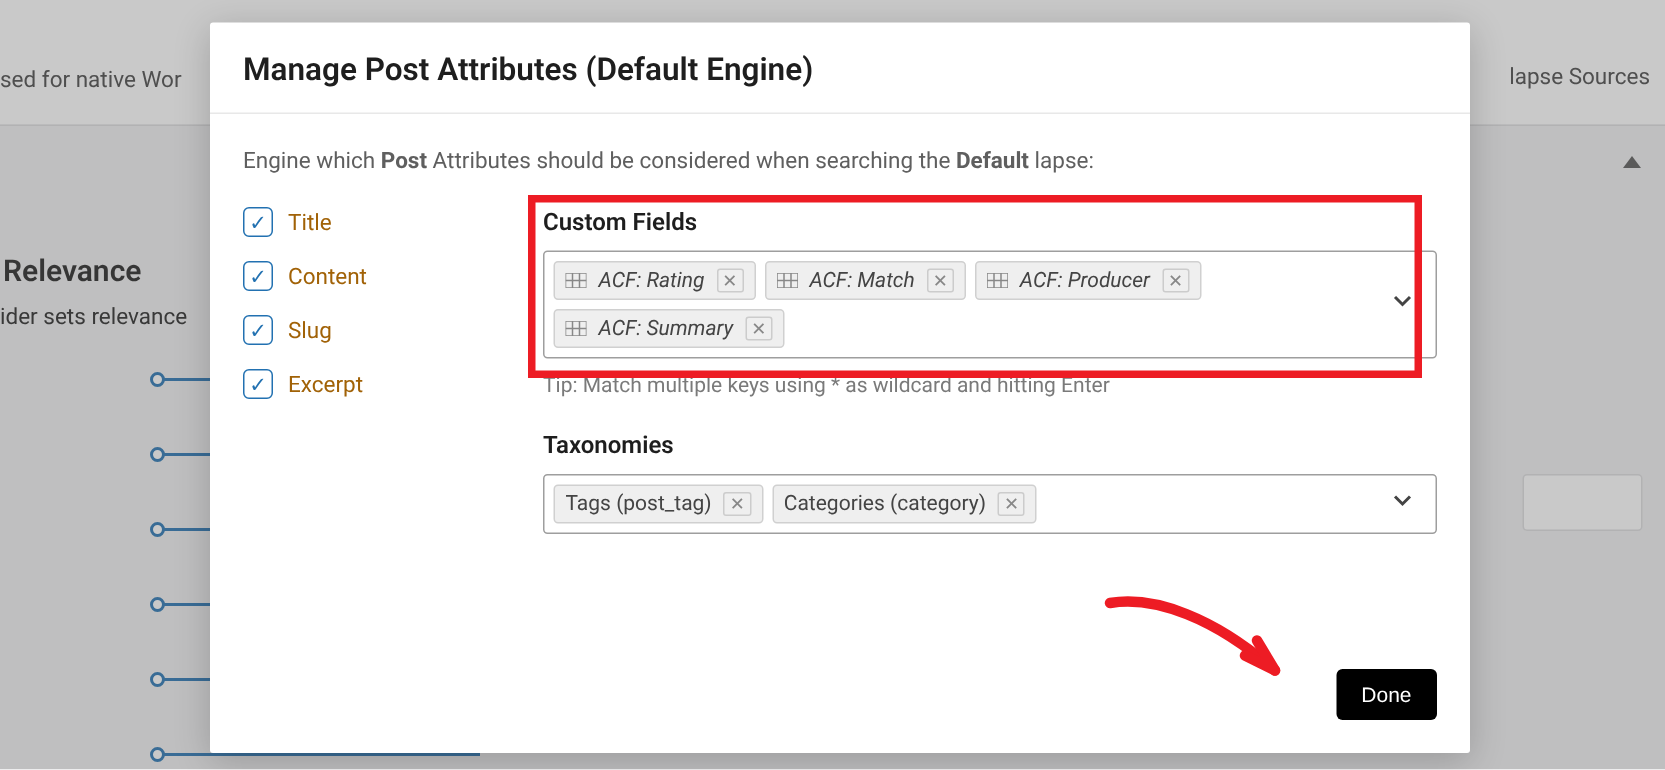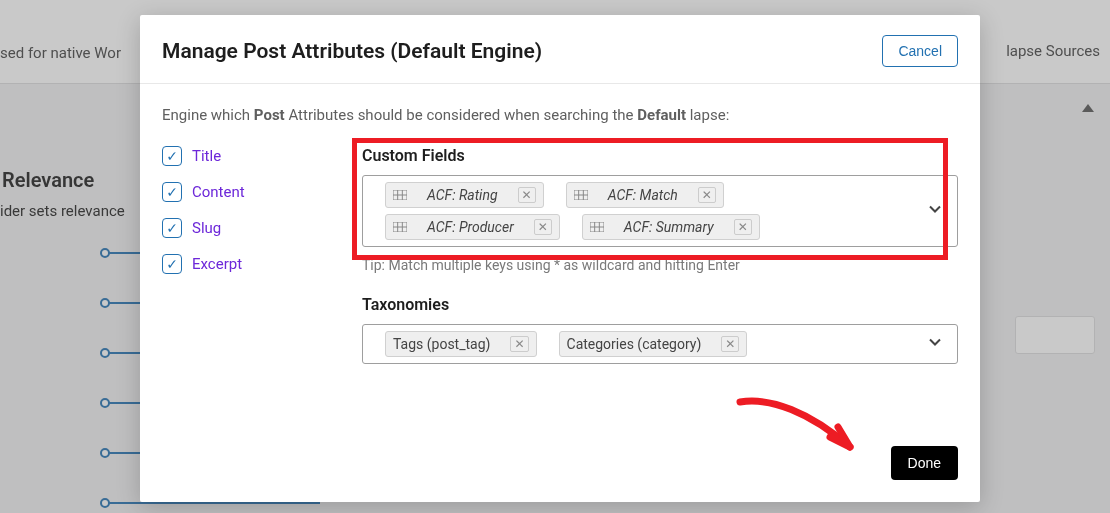--- a/index.html
+++ b/index.html
@@ -34,26 +34,26 @@
 
   .modal-body { padding: 22px; flex: 1; position: relative; }
   .instruction { color: #5f5f5f; font-size: 15px; margin-bottom: 22px; }
 
   .content { display: flex; gap: 40px; }
   .col-left { width: 160px; }
   .col-right { flex: 1; position: relative; }
 
   .checkrow { display: flex; align-items: center; margin-bottom: 16px; }
   .check { width: 20px; height: 20px; border: 1.5px solid #2271b1; border-radius: 4px; display: flex; align-items: center; justify-content: center; color: #2271b1; font-size: 14px; margin-right: 10px; }
-  .checklabel { font-size: 15px; color: #6d28d9; }
+  .checklabel { font-size: 15px; color: #a16207; }
 
   .section-title { font-size: 16px; font-weight: 600; color: #1e1e1e; margin-bottom: 10px; }
 
   .tagbox { border: 1px solid #9e9e9e; border-radius: 3px; padding: 6px; display: flex; flex-wrap: wrap; gap: 6px; position: relative; background: #fff; min-height: 40px; }
-  .tag { background: #efefef; border: 1px solid #d0d0d0; border-radius: 3px; padding: 4px 7px; display: flex; align-items: center; gap: 20px; font-size: 14px; color: #444; margin-left: 16px; }
+  .tag { background: #efefef; border: 1px solid #d0d0d0; border-radius: 3px; padding: 4px 7px; display: flex; align-items: center; gap: 8px; font-size: 14px; color: #444; }
   .tag-text { font-style: italic; }
   .tag-x { color: #888; font-size: 12px; padding: 1px 3px; border: 1px solid #ccc; border-radius: 2px; line-height: 1; }
   .tagbox-arrow { position: absolute; right: 15px; top: 50%; transform: translateY(-50%); color: #444; font-size: 14px; pointer-events: none; }
   .field-icon svg { display: block; }
 
   .helper { color: #7a7a7a; font-size: 14px; margin-top: 10px; margin-bottom: 22px; }
 
   .highlight-box { position: absolute; border: 5px solid #ed1c24; pointer-events: none; }
 
   .btn-done { position: absolute; bottom: 22px; right: 22px; background: #000000; color: #fff; border: none; padding: 9px 17px; border-radius: 4px; font-size: 14px; }
@@ -101,21 +101,20 @@
         <div class="bg-slider-handle"></div>
         <div class="bg-slider-track"></div>
       </div>
   </div>
 
   <div class="backdrop-overlay"></div>
 
   <div class="modal">
     <div class="modal-header">
       <div class="modal-title">Manage Post Attributes (Default Engine)</div>
-      <button class="btn-cancel">Cancel</button>
     </div>
 
     <div class="modal-body">
       <div class="instruction">
         <span>Engine which </span><strong>Post</strong><span> Attributes should be considered when searching the </span><strong>Default</strong><span> lapse:</span>
       </div>
 
       <div class="content">
 
         <div class="col-left">

